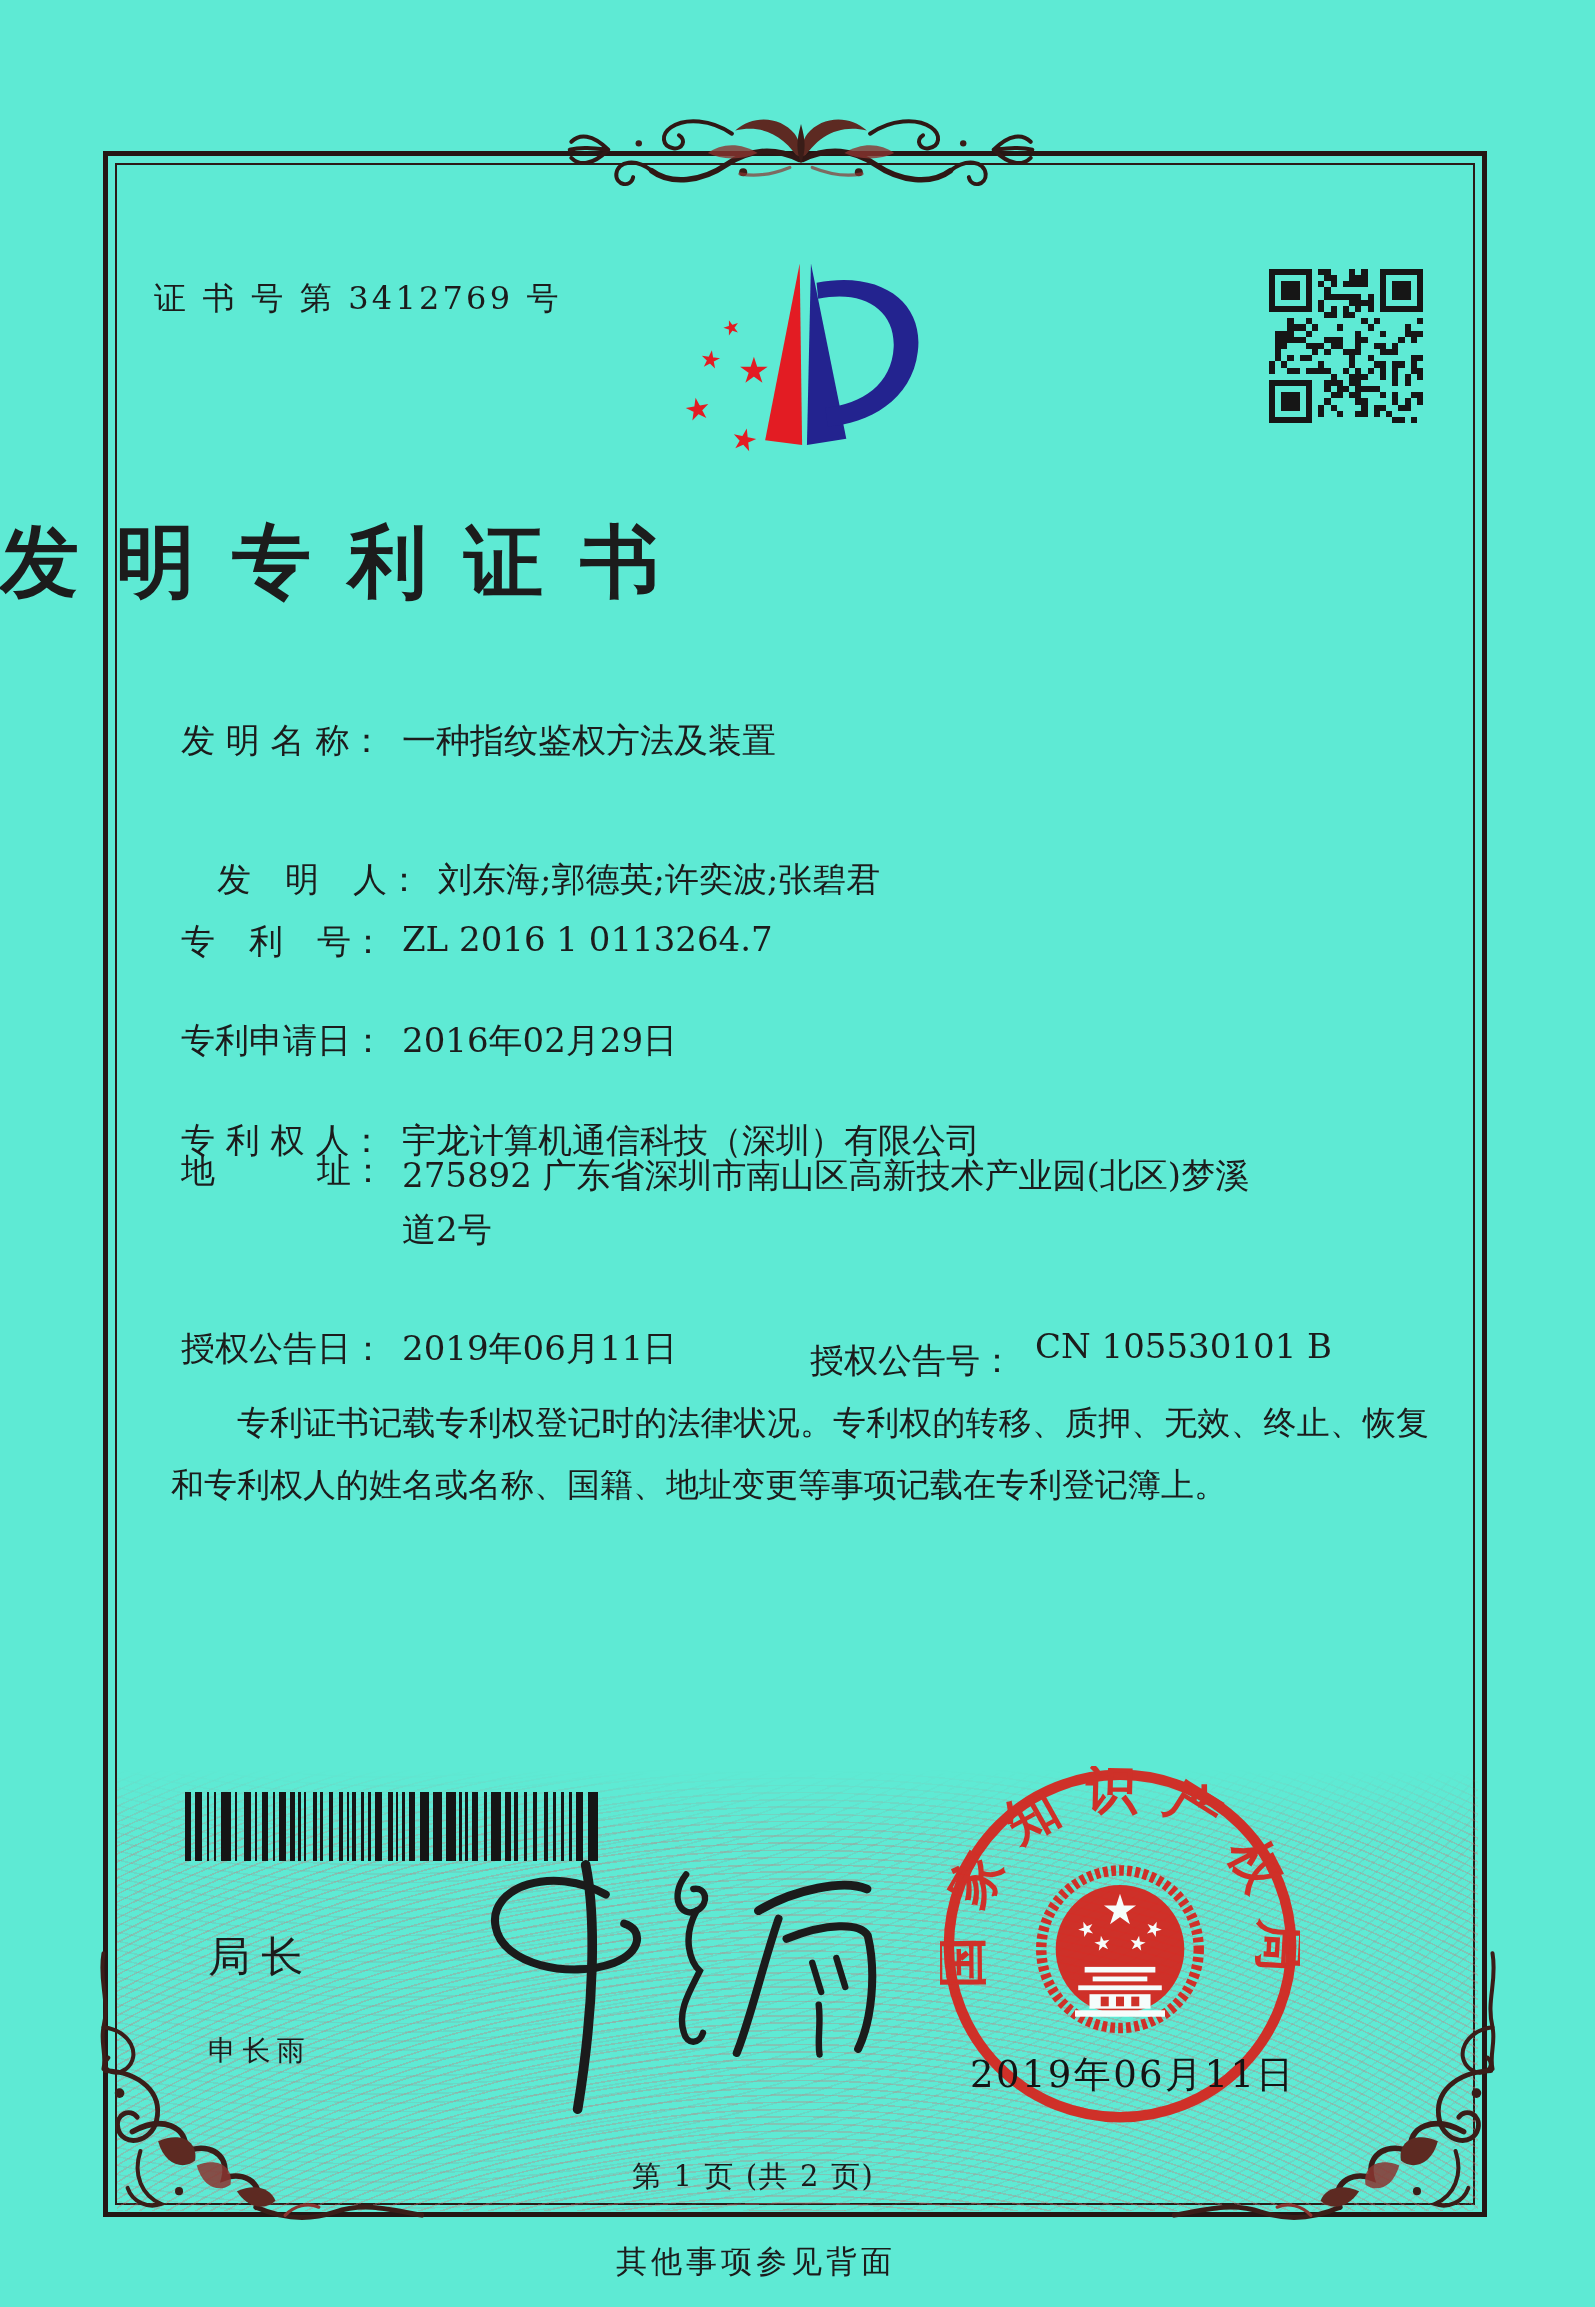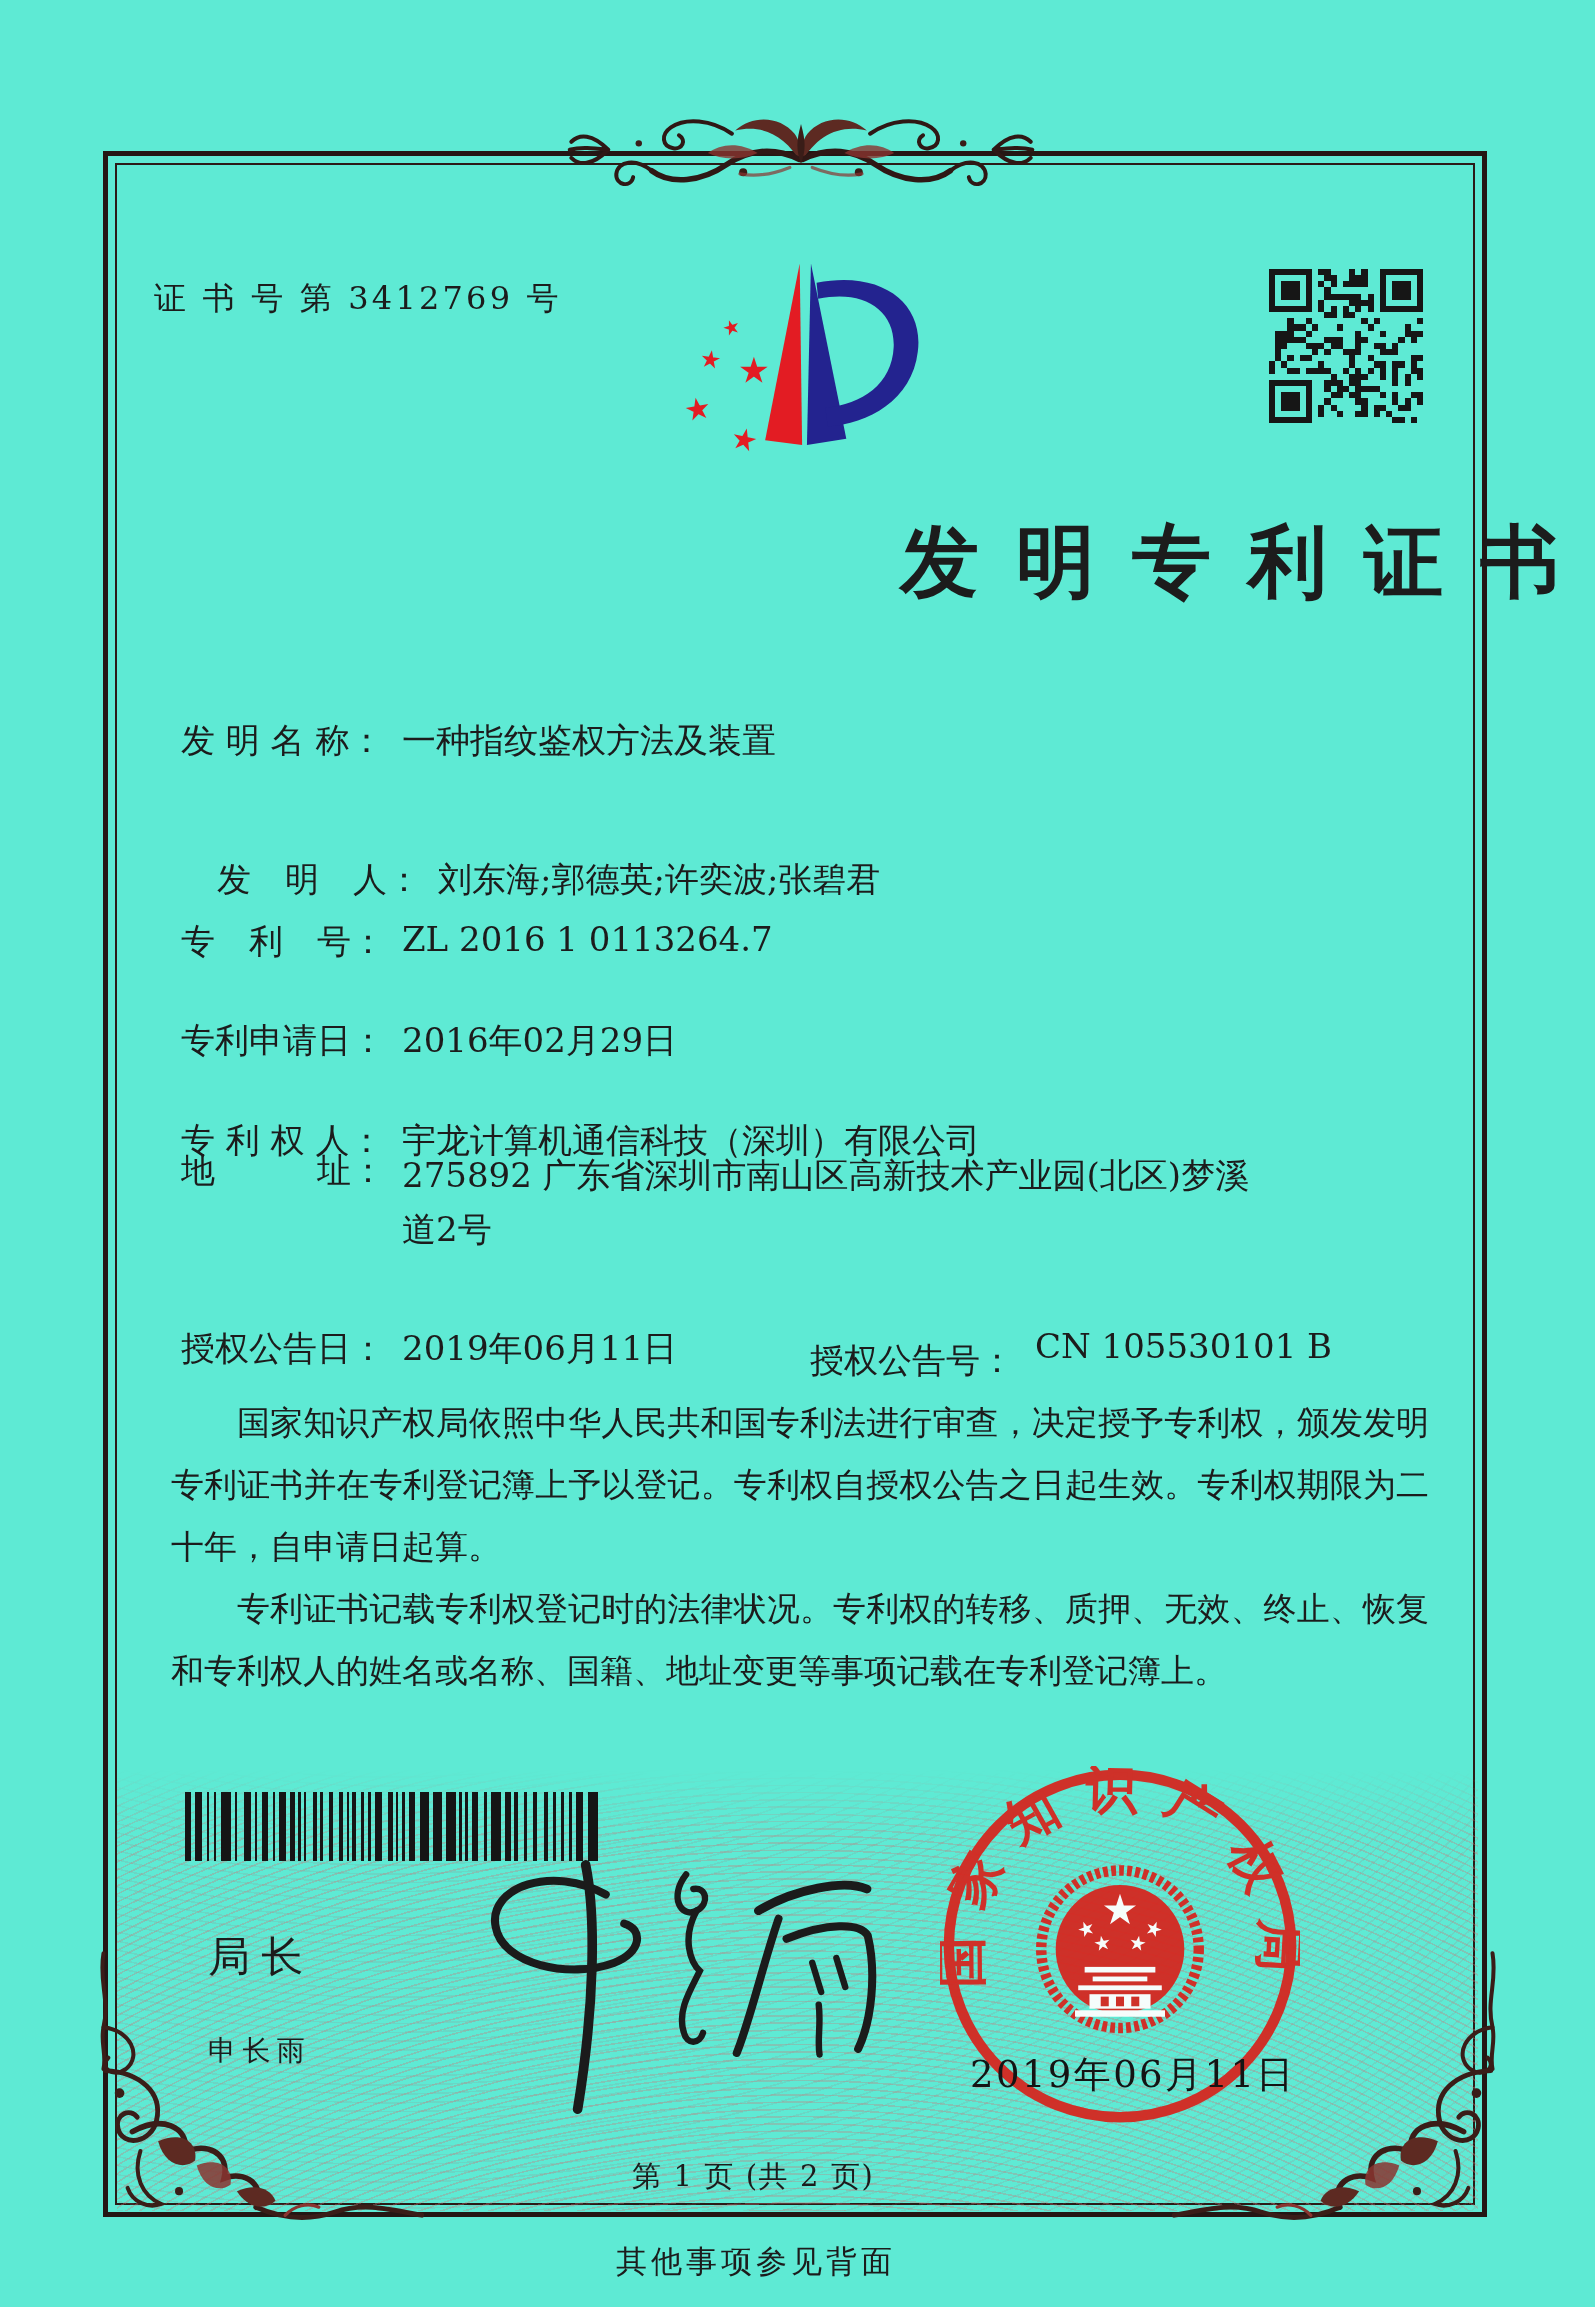--- a/index.html
+++ b/index.html
@@ -16,21 +16,21 @@
     background:
       repeating-radial-gradient(circle at 50% 340%, rgba(198,124,124,.34) 0 1.6px, rgba(0,0,0,0) 1.6px 7.2px),
       repeating-radial-gradient(circle at 20% -240%, rgba(172,120,120,.16) 0 1.6px, rgba(0,0,0,0) 1.6px 8.8px);
     -webkit-mask-image:linear-gradient(to bottom, rgba(0,0,0,0), #000 72px);
             mask-image:linear-gradient(to bottom, rgba(0,0,0,0), #000 72px);}
 
   
   .cert-no{position:absolute;left:154px;top:277px;font-size:32px;letter-spacing:3.2px;z-index:2;}
   .logo{position:absolute;left:680px;top:257px;width:241px;height:205px;z-index:2;}
   .qr{position:absolute;left:1269px;top:269px;width:154px;height:154px;z-index:2;}
-  .title{position:absolute;left:0;width:100%;top:510px;text-align:right;
+  .title{position:absolute;left:0;width:100%;top:510px;text-align:left;
          font-size:79px;font-weight:700;letter-spacing:37px;z-index:2;}
 
   
   .frow{position:absolute;left:181px;font-size:34px;z-index:2;white-space:nowrap;}
   .frow .lab{display:inline-block;}
   .frow .val{position:absolute;left:221px;top:0;}
   #row-address .val{white-space:normal;width:853px;line-height:1.6;}
   .lab2{position:absolute;left:629px;top:12px;}
   .val2{position:absolute;left:854px;top:0;}
   #row-1{top:718px;} #row-2{top:857px;margin-left:36px;} #row-3{top:919px;} #row-4{top:1018px;}
@@ -403,21 +403,20 @@
     <span class="val">275892 广东省深圳市南山区高新技术产业园(北区)梦溪道2号</span>
   </div>
   <div class="frow" id="row-7">
     <span class="lab">授权公告日：</span>
     <span class="val">2019年06月11日</span>
     <span class="lab2">授权公告号：</span>
     <span class="val2">CN 105530101 B</span>
   </div>
 
   <div class="body-text">
-    <p>国家知识产权局依照中华人民共和国专利法进行审查，决定授予专利权，颁发发明专利证书并在专利登记簿上予以登记。专利权自授权公告之日起生效。专利权期限为二十年，自申请日起算。</p>
     <p>专利证书记载专利权登记时的法律状况。专利权的转移、质押、无效、终止、恢复和专利权人的姓名或名称、国籍、地址变更等事项记载在专利登记簿上。</p>
   </div>
 
   <svg class="barcode" id="barcode-svg" viewBox="0 0 516 86" preserveAspectRatio="none" shape-rendering="crispEdges">
       <rect x="0" y="0" width="7" height="86" fill="#151515"></rect>
       <rect x="12" y="0" width="9" height="86" fill="#151515"></rect>
       <rect x="27" y="0" width="3" height="86" fill="#151515"></rect>
       <rect x="36" y="0" width="3" height="86" fill="#151515"></rect>
       <rect x="45" y="0" width="12" height="86" fill="#151515"></rect>
       <rect x="62" y="0" width="3" height="86" fill="#151515"></rect>

